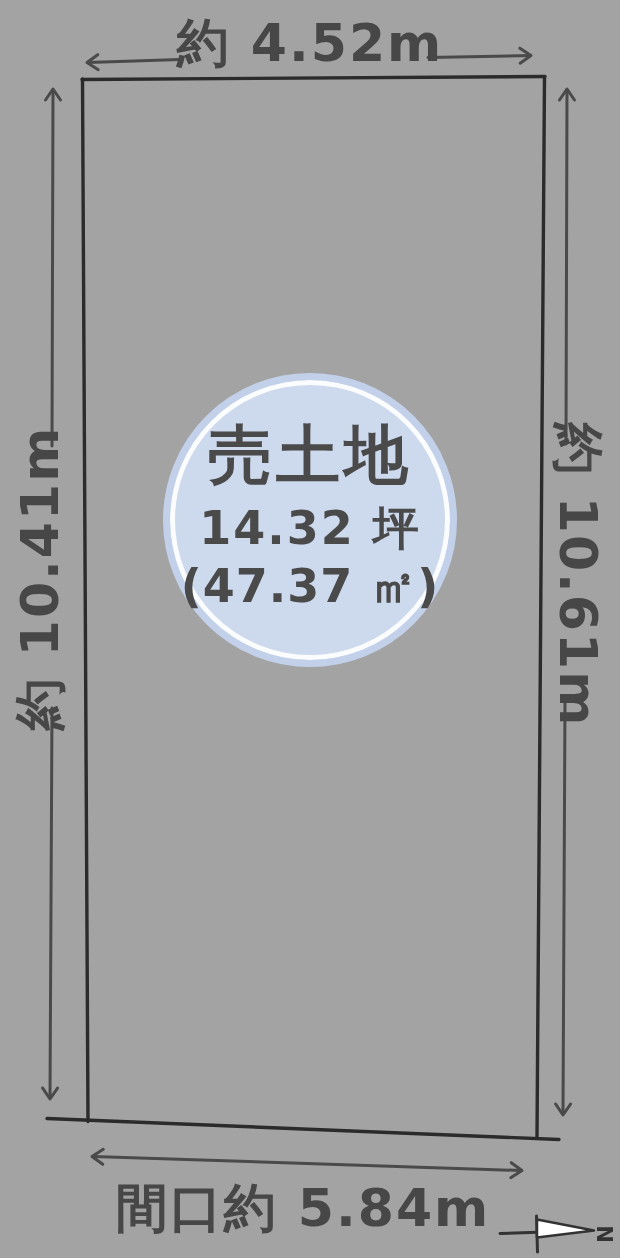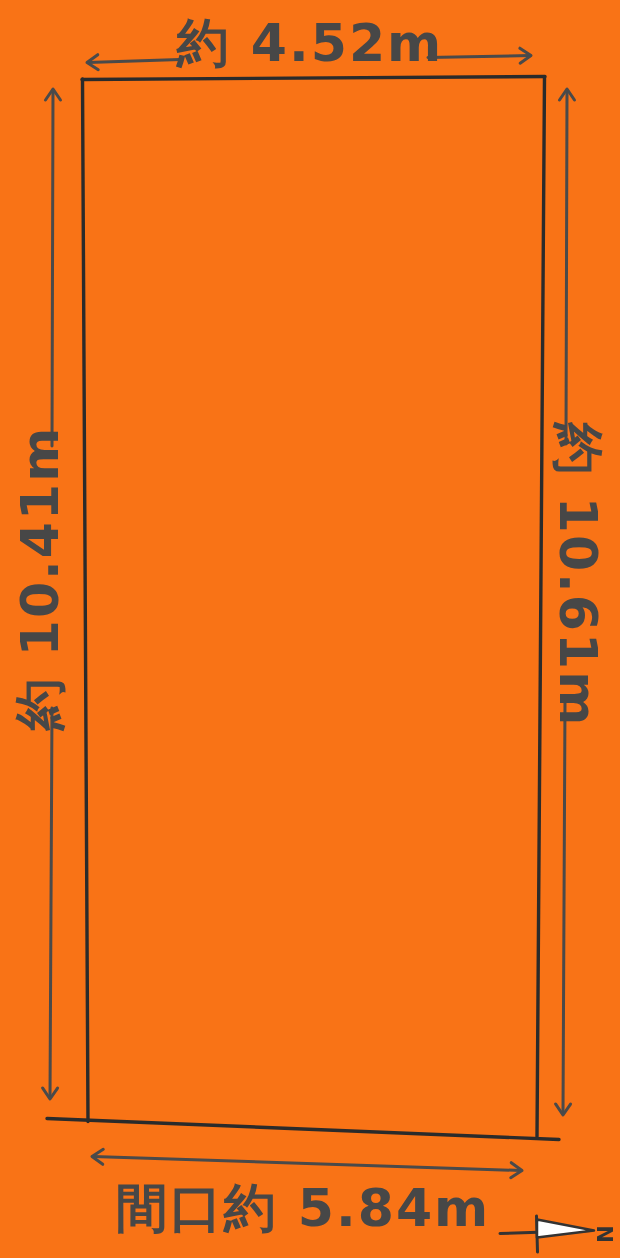--- a/index.html
+++ b/index.html
@@ -1,19 +1,19 @@
 <!DOCTYPE html>
 <html><head>
 <meta charset="utf-8">
 <style>
   html,body{margin:0;padding:0;background:#ffffff;}
   .stage{
     position:relative;
     width:620px;height:1258px;
-    background:#f97316;
+    background:#a3a3a3;
     overflow:hidden;
     font-family:"DejaVu Sans", sans-serif;
   }
   .lines{position:absolute;left:0;top:0;width:620px;height:1258px;}
   .dim-label{
     position:absolute;
     color:#474747;
     font-size:52px;
     font-weight:bold;
     letter-spacing:2px;
@@ -114,16 +114,21 @@
       <path d="M 536.5,1216 L 537.5,1252" stroke="#333333" stroke-width="3" stroke-linecap="round" fill="none"></path>
       <path d="M 537,1219.5 L 594,1230.5 L 537,1237.5 Z" fill="#ffffff" stroke="#333333" stroke-width="2.5" stroke-linejoin="round"></path>
     </g>
   </svg>
 
   <div class="dim-label dim-top">約 4.52m</div>
   <div class="dim-label dim-left">約 10.41m</div>
   <div class="dim-label dim-right">約 10.61m</div>
   <div class="dim-label dim-bottom">間口約 5.84m</div>
 
+  <div class="badge">
+    <div class="badge-title">売土地</div>
+    <div class="badge-tsubo">14.32 坪</div>
+    <div class="badge-sqm">(47.37 ㎡)</div>
+  </div>
 
   <div class="north-label">N</div>
 
 </div>
 
 </body></html>

